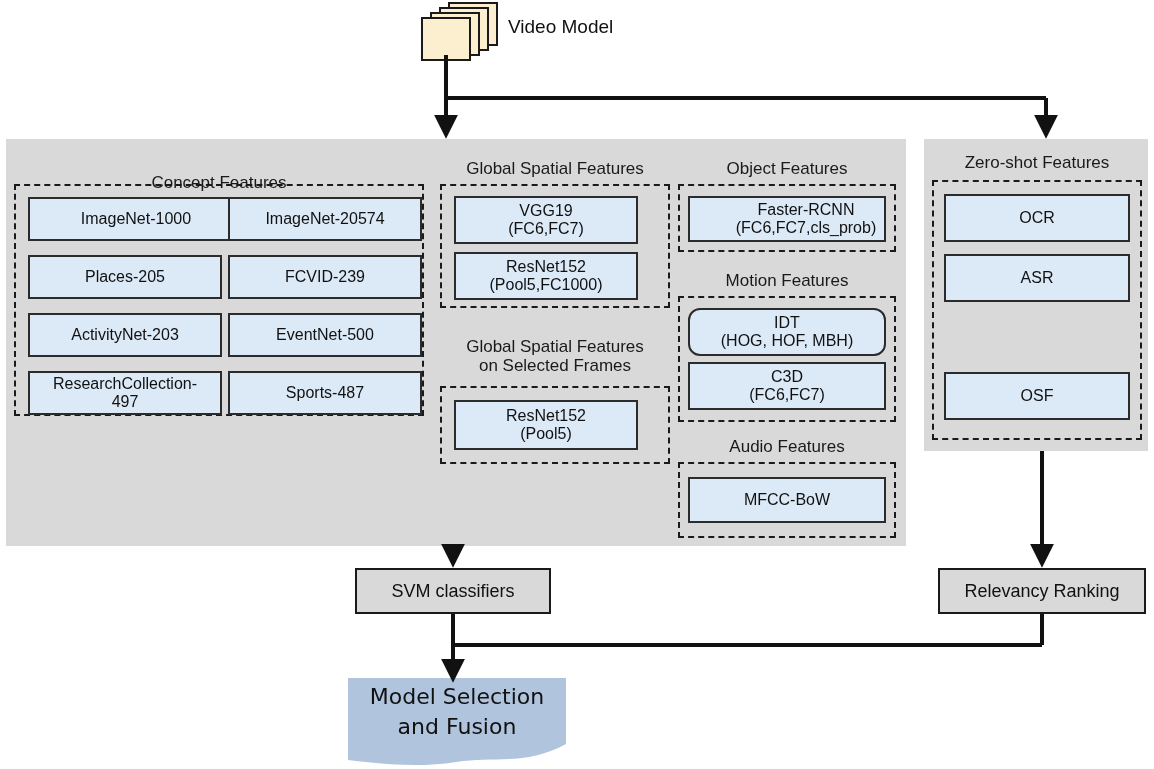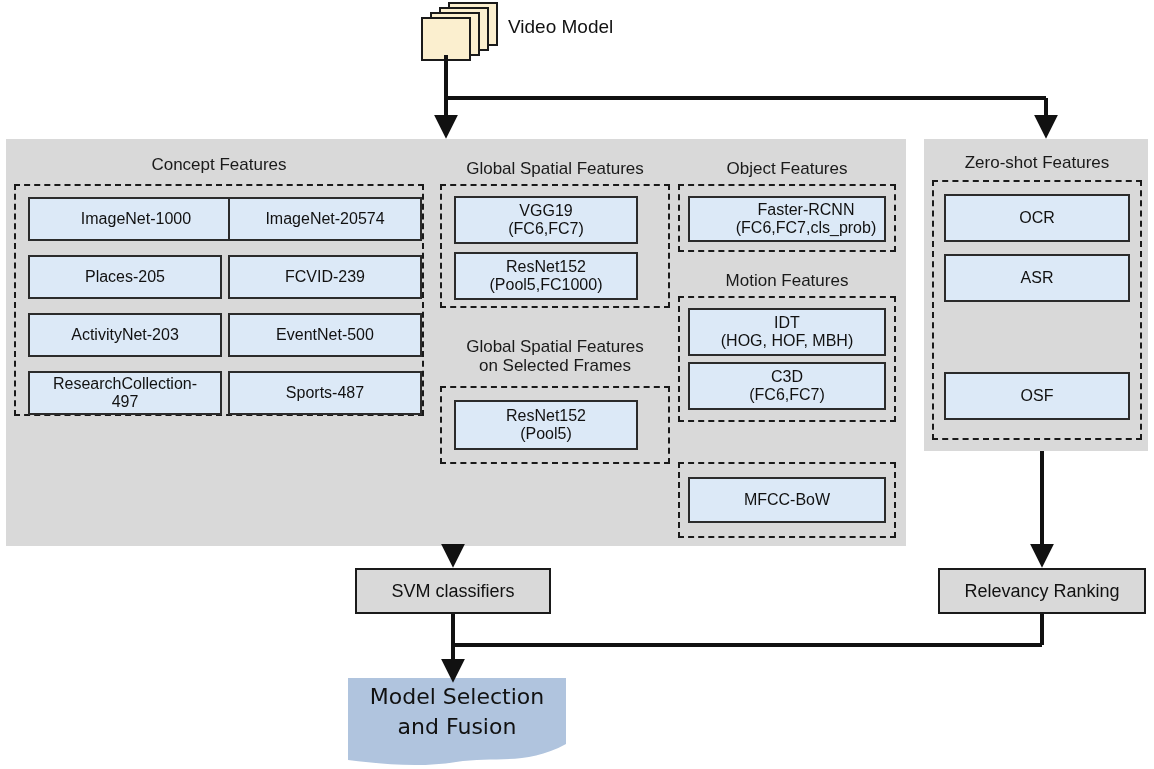--- a/index.html
+++ b/index.html
@@ -55,21 +55,21 @@
   <div class="abs panel" style="left:924px;top:139px;width:224px;height:312px;"></div>
 
   <div class="abs" style="left:420px;top:2px;width:80px;height:56px;">
     <div class="clipcard" style="left:28px;top:0px;width:46px;height:40px;"></div>
     <div class="clipcard" style="left:19px;top:5px;width:46px;height:40px;"></div>
     <div class="clipcard" style="left:10px;top:10px;width:46px;height:40px;"></div>
     <div class="clipcard" style="left:1px;top:15px;width:46px;height:40px;"></div>
   </div>
   <div class="vclabel" style="left:508px;top:16px;">Video Model</div>
 
-  <div class="abs caption" style="left:14px;top:152px;width:410px;height:24px;">Concept Features</div>
+  <div class="abs caption" style="left:14px;top:170px;width:410px;height:24px;">Concept Features</div>
   <div class="abs dashed" style="left:14px;top:184px;width:410px;height:232px;"></div>
 
   <div class="abs leaf" style="left:28px;top:197px;width:216px;height:44px;">
     <span>ImageNet-1000</span>
   </div>
   <div class="abs leaf" style="left:228px;top:197px;width:194px;height:44px;">
     <span>ImageNet-20574</span>
   </div>
 
   <div class="abs leaf" style="left:28px;top:255px;width:194px;height:44px;">
@@ -118,29 +118,30 @@
 
   <div class="abs caption" style="left:678px;top:156px;width:218px;height:24px;">Object Features</div>
   <div class="abs dashed" style="left:678px;top:184px;width:218px;height:68px;"></div>
   <div class="abs leaf" style="left:688px;top:196px;width:198px;height:46px;flex-direction:column;padding-left:41px;">
     <span class="l2">Faster-RCNN</span>
     <span class="l2">(FC6,FC7,cls_prob)</span>
   </div>
 
   <div class="abs caption" style="left:678px;top:268px;width:218px;height:24px;">Motion Features</div>
   <div class="abs dashed" style="left:678px;top:296px;width:218px;height:126px;"></div>
-  <div class="abs leaf" style="left:688px;top:308px;width:198px;height:48px;flex-direction:column;">
+  <div class="abs leaf" style="left:688px;top:308px;width:198px;height:48px;flex-direction:column;border-radius:12px;">
     <span class="l2">IDT</span>
     <span class="l2">(HOG, HOF, MBH)</span>
   </div>
   <div class="abs leaf" style="left:688px;top:362px;width:198px;height:48px;flex-direction:column;">
     <span class="l2">C3D</span>
     <span class="l2">(FC6,FC7)</span>
   </div>
 
+  <div class="abs caption" style="left:678px;top:434px;width:218px;height:24px;">Audio Features</div>
   <div class="abs dashed" style="left:678px;top:462px;width:218px;height:76px;"></div>
   <div class="abs leaf" style="left:688px;top:477px;width:198px;height:46px;">
     <span>MFCC-BoW</span>
   </div>
 
   <div class="abs caption" style="left:932px;top:150px;width:210px;height:24px;">Zero-shot Features</div>
   <div class="abs dashed" style="left:932px;top:180px;width:210px;height:260px;"></div>
   <div class="abs leaf" style="left:944px;top:194px;width:186px;height:48px;">
     <span>OCR</span>
   </div>

